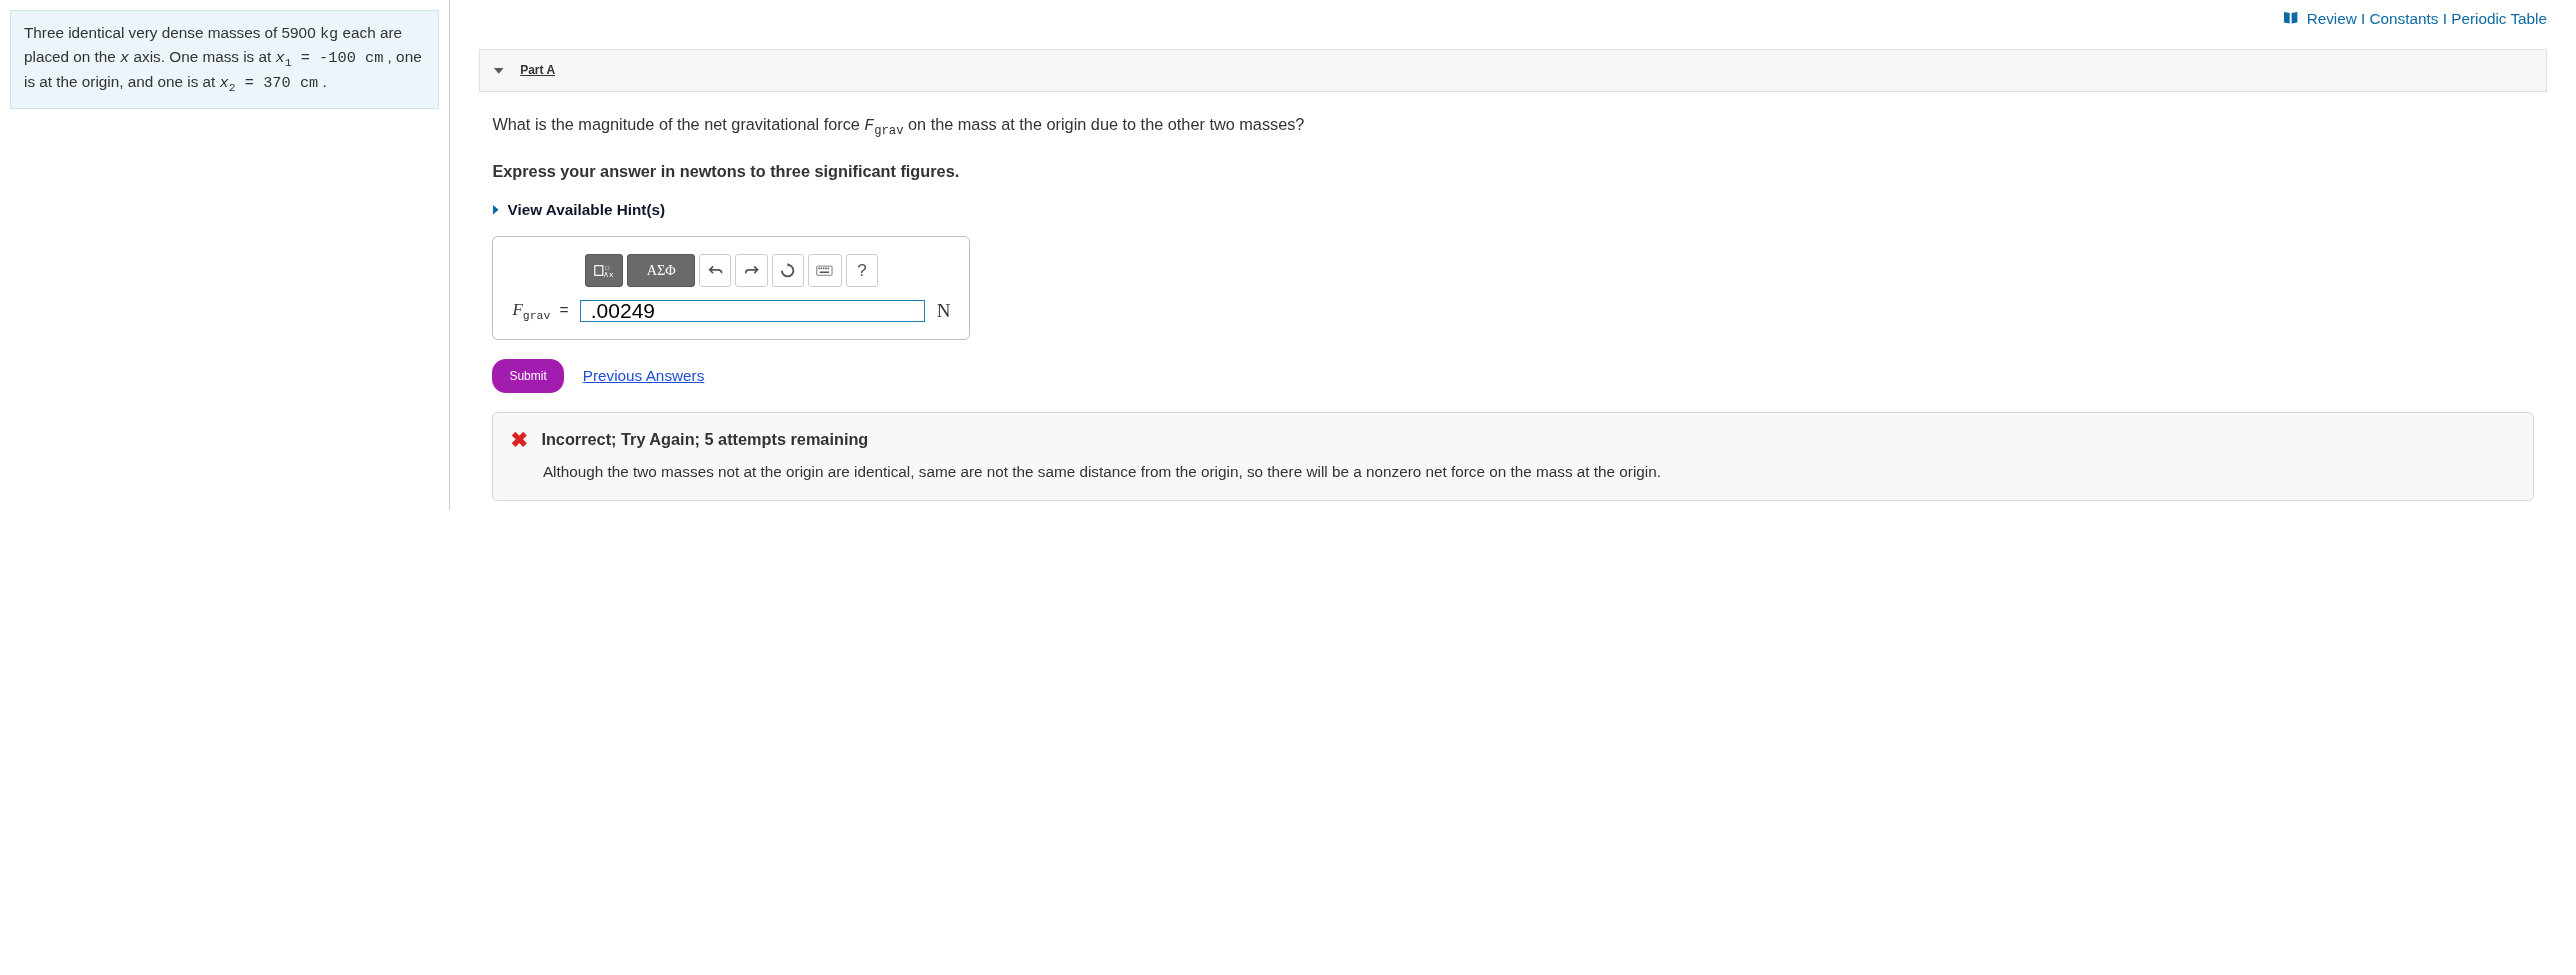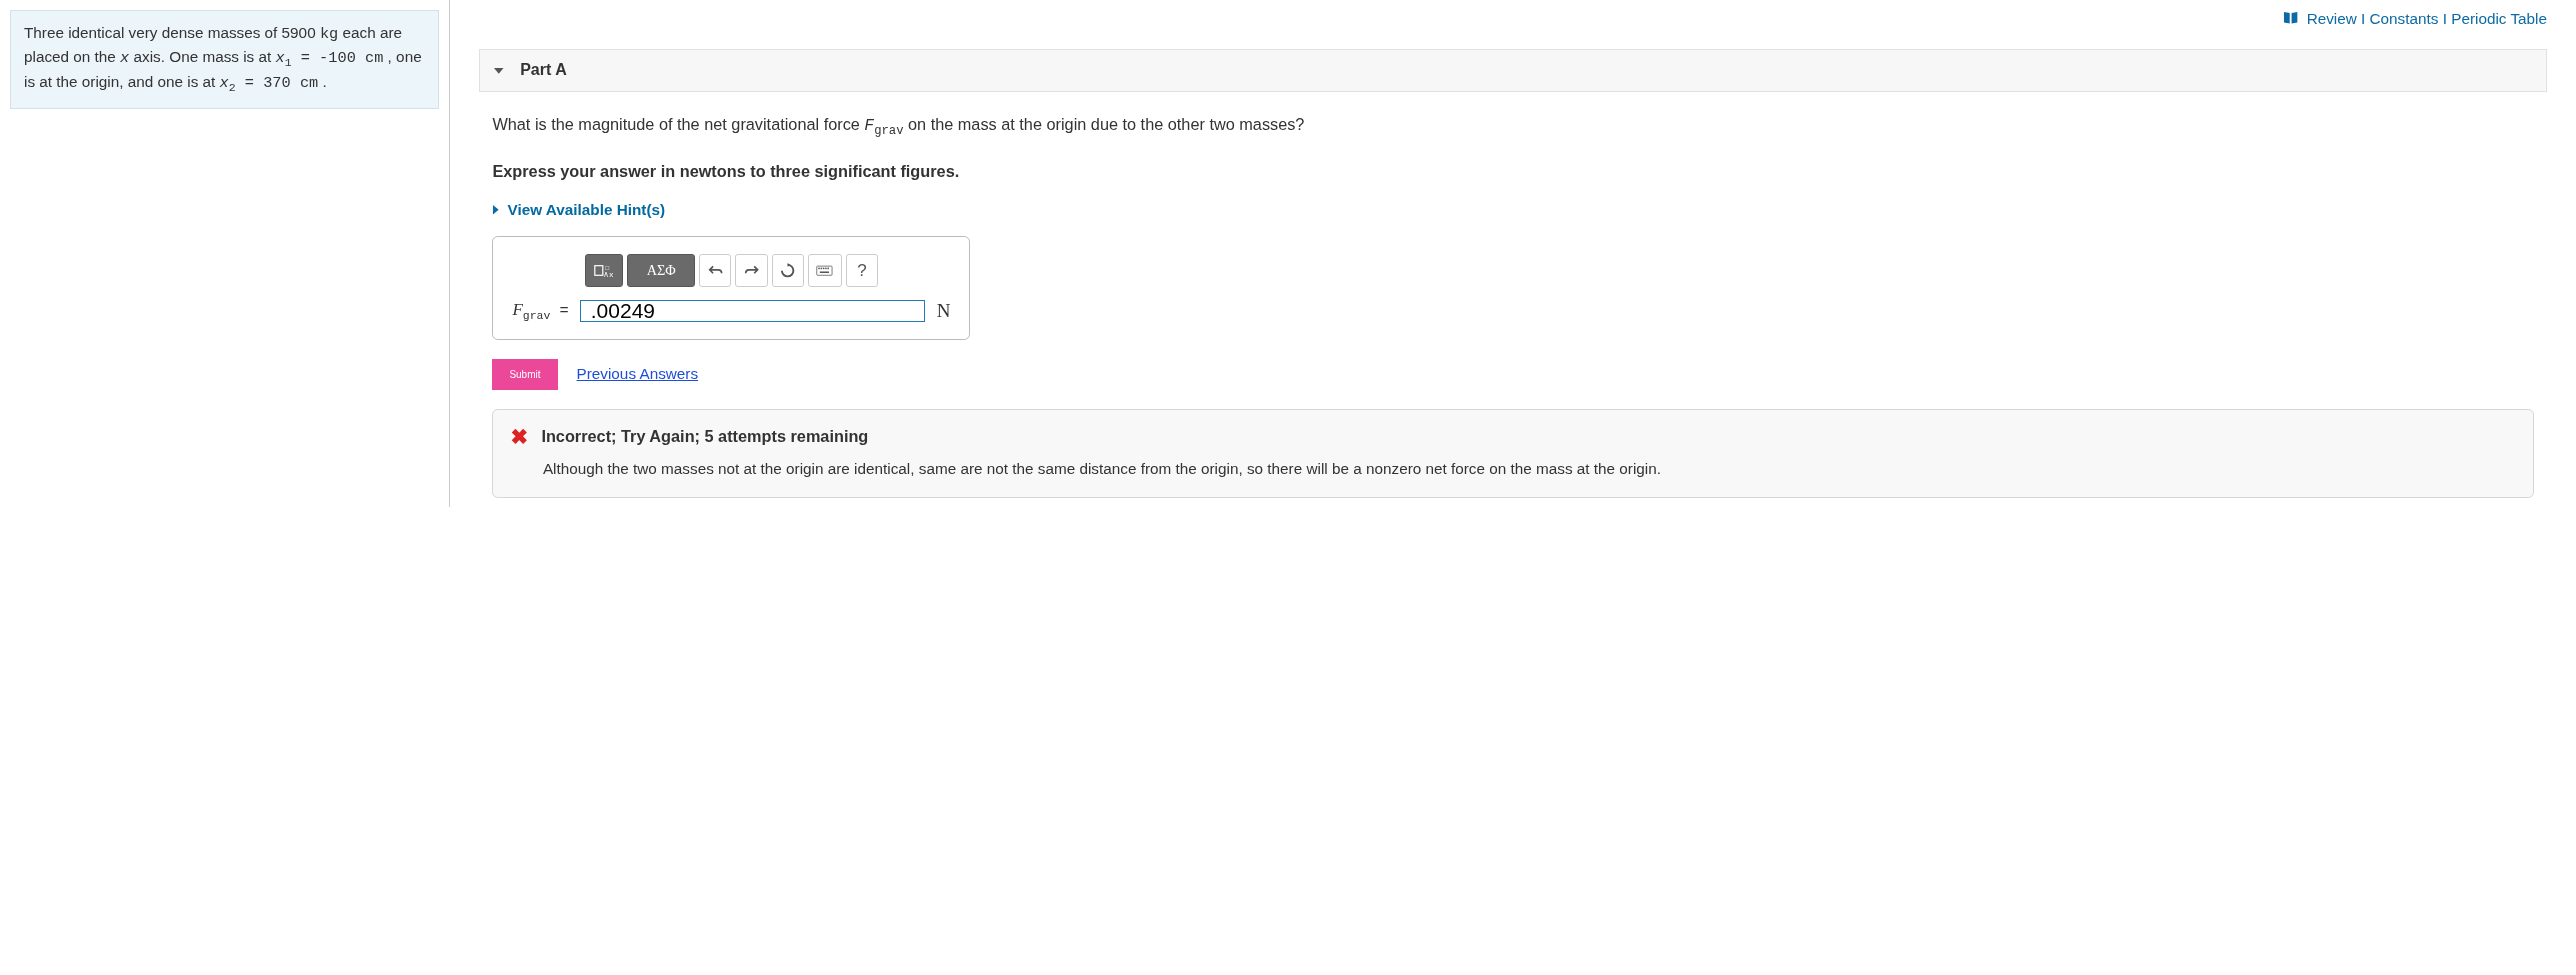--- a/index.html
+++ b/index.html
@@ -6,36 +6,36 @@
   body { font-family: Arial, Helvetica, sans-serif; font-size: 15.3px; color: #333; background: #fff; }
   .container { display: flex; width: 100%; }
   .left-col { width: 449px; padding: 9.6px; }
   .right-col { flex: 1; border-left: 1px solid #ccc; padding: 9.6px 29px 9.6px 29px; position: relative; }
   .problem-box { background: #ecf5f9; border: 1px solid #d0e3ea; padding: 11.5px 13.4px; line-height: 1.5; font-size: 15.3px; }
   .top-links { text-align: right; color: #0d6aa3; font-size: 15.3px; margin-bottom: 20px; }
   .top-links a { color: #0d6aa3; text-decoration: none; cursor: pointer; }
   .top-links .book-icon { display: inline-block; vertical-align: middle; margin-right: 3.8px; }
   .part-header { display: flex; align-items: center; background: #f7f7f7; border: 1px solid #e0e0e0; padding: 11.5px 13.4px; margin-bottom: 19px; }
   .part-header .caret { margin-right: 15.3px; }
-  .part-header .part-title { font-weight: bold; font-size: 16px; }
+  .part-header .part-title { font-weight: bold; font-size: 12px; text-decoration: underline; }
   .part-body { padding: 0 13.4px; }
   .question-line { font-size: 16.3px; line-height: 1.6; margin-bottom: 17px; }
-  .hints-link { color: #0369a1; font-weight: bold; cursor: pointer; margin-bottom: 17px; display: flex; align-items: center; }
+  .hints-link { color: #0f172a; font-weight: bold; cursor: pointer; margin-bottom: 17px; display: flex; align-items: center; }
   .hints-link .tri { margin-right: 7.6px; }
   .answer-box { border: 1px solid #bcbcbc; border-radius: 5.7px; padding: 17px 19px; margin-bottom: 19px; width: 478px; }
   .toolbar { display: flex; align-items: center; gap: 3.8px; margin-bottom: 13.4px; margin-left: 73px; }
   .tool-btn { background: #6a6a6a; color: #fff; border: 1px solid #555; border-radius: 2.9px; padding: 5.7px 7.6px; font-size: 14.3px; cursor: pointer; display: inline-flex; align-items: center; justify-content: center; height: 32.5px; }
   .tool-btn.light { background: #fff; color: #555; border: 1px solid #ccc; }
   .tool-btn svg { display: block; }
   .answer-row { display: flex; align-items: center; gap: 11.5px; }
   .fvar { font-family: 'Times New Roman', serif; font-style: italic; font-size: 17px; }
   .answer-input { flex: 1; border: 1px solid #1f7db4; height: 22px; padding: 3.8px 9.6px; font-size: 21px; font-family: Arial, sans-serif; outline: none; }
   .unit { font-family: 'Times New Roman', serif; font-size: 19px; }
   .submit-row { display: flex; align-items: center; gap: 19px; margin-bottom: 19px; }
-  .submit-btn { background: #ec4899; color: #fff; border: none; border-radius: 0; padding: 9.6px 17px; font-size: 10px; cursor: pointer; }
+  .submit-btn { background: #a21caf; color: #fff; border: none; border-radius: 14px; padding: 9.6px 17px; font-size: 12px; cursor: pointer; }
   .prev-link { color: #1d4ed8; text-decoration: underline; font-weight: normal; cursor: pointer; }
   .feedback-box { border: 1px solid #d6d6d6; border-radius: 5.7px; background: #f8f8f8; padding: 15.3px 17px; }
   .feedback-header { display: flex; align-items: center; font-weight: bold; font-size: 16.3px; margin-bottom: 9.6px; }
   .feedback-header .x-icon { color: #d22; margin-right: 13.4px; font-size: 21px; }
   .feedback-body { font-size: 15.3px; line-height: 1.5; margin-left: 32.5px; }
   .serif { font-family: Liberation Mono, monospace; text-align: right; }
   .italic { font-style: italic; }
   sub { font-size: 0.75em; }
   sup { font-size: 0.75em; }
   .bold { font-weight: bold; }

